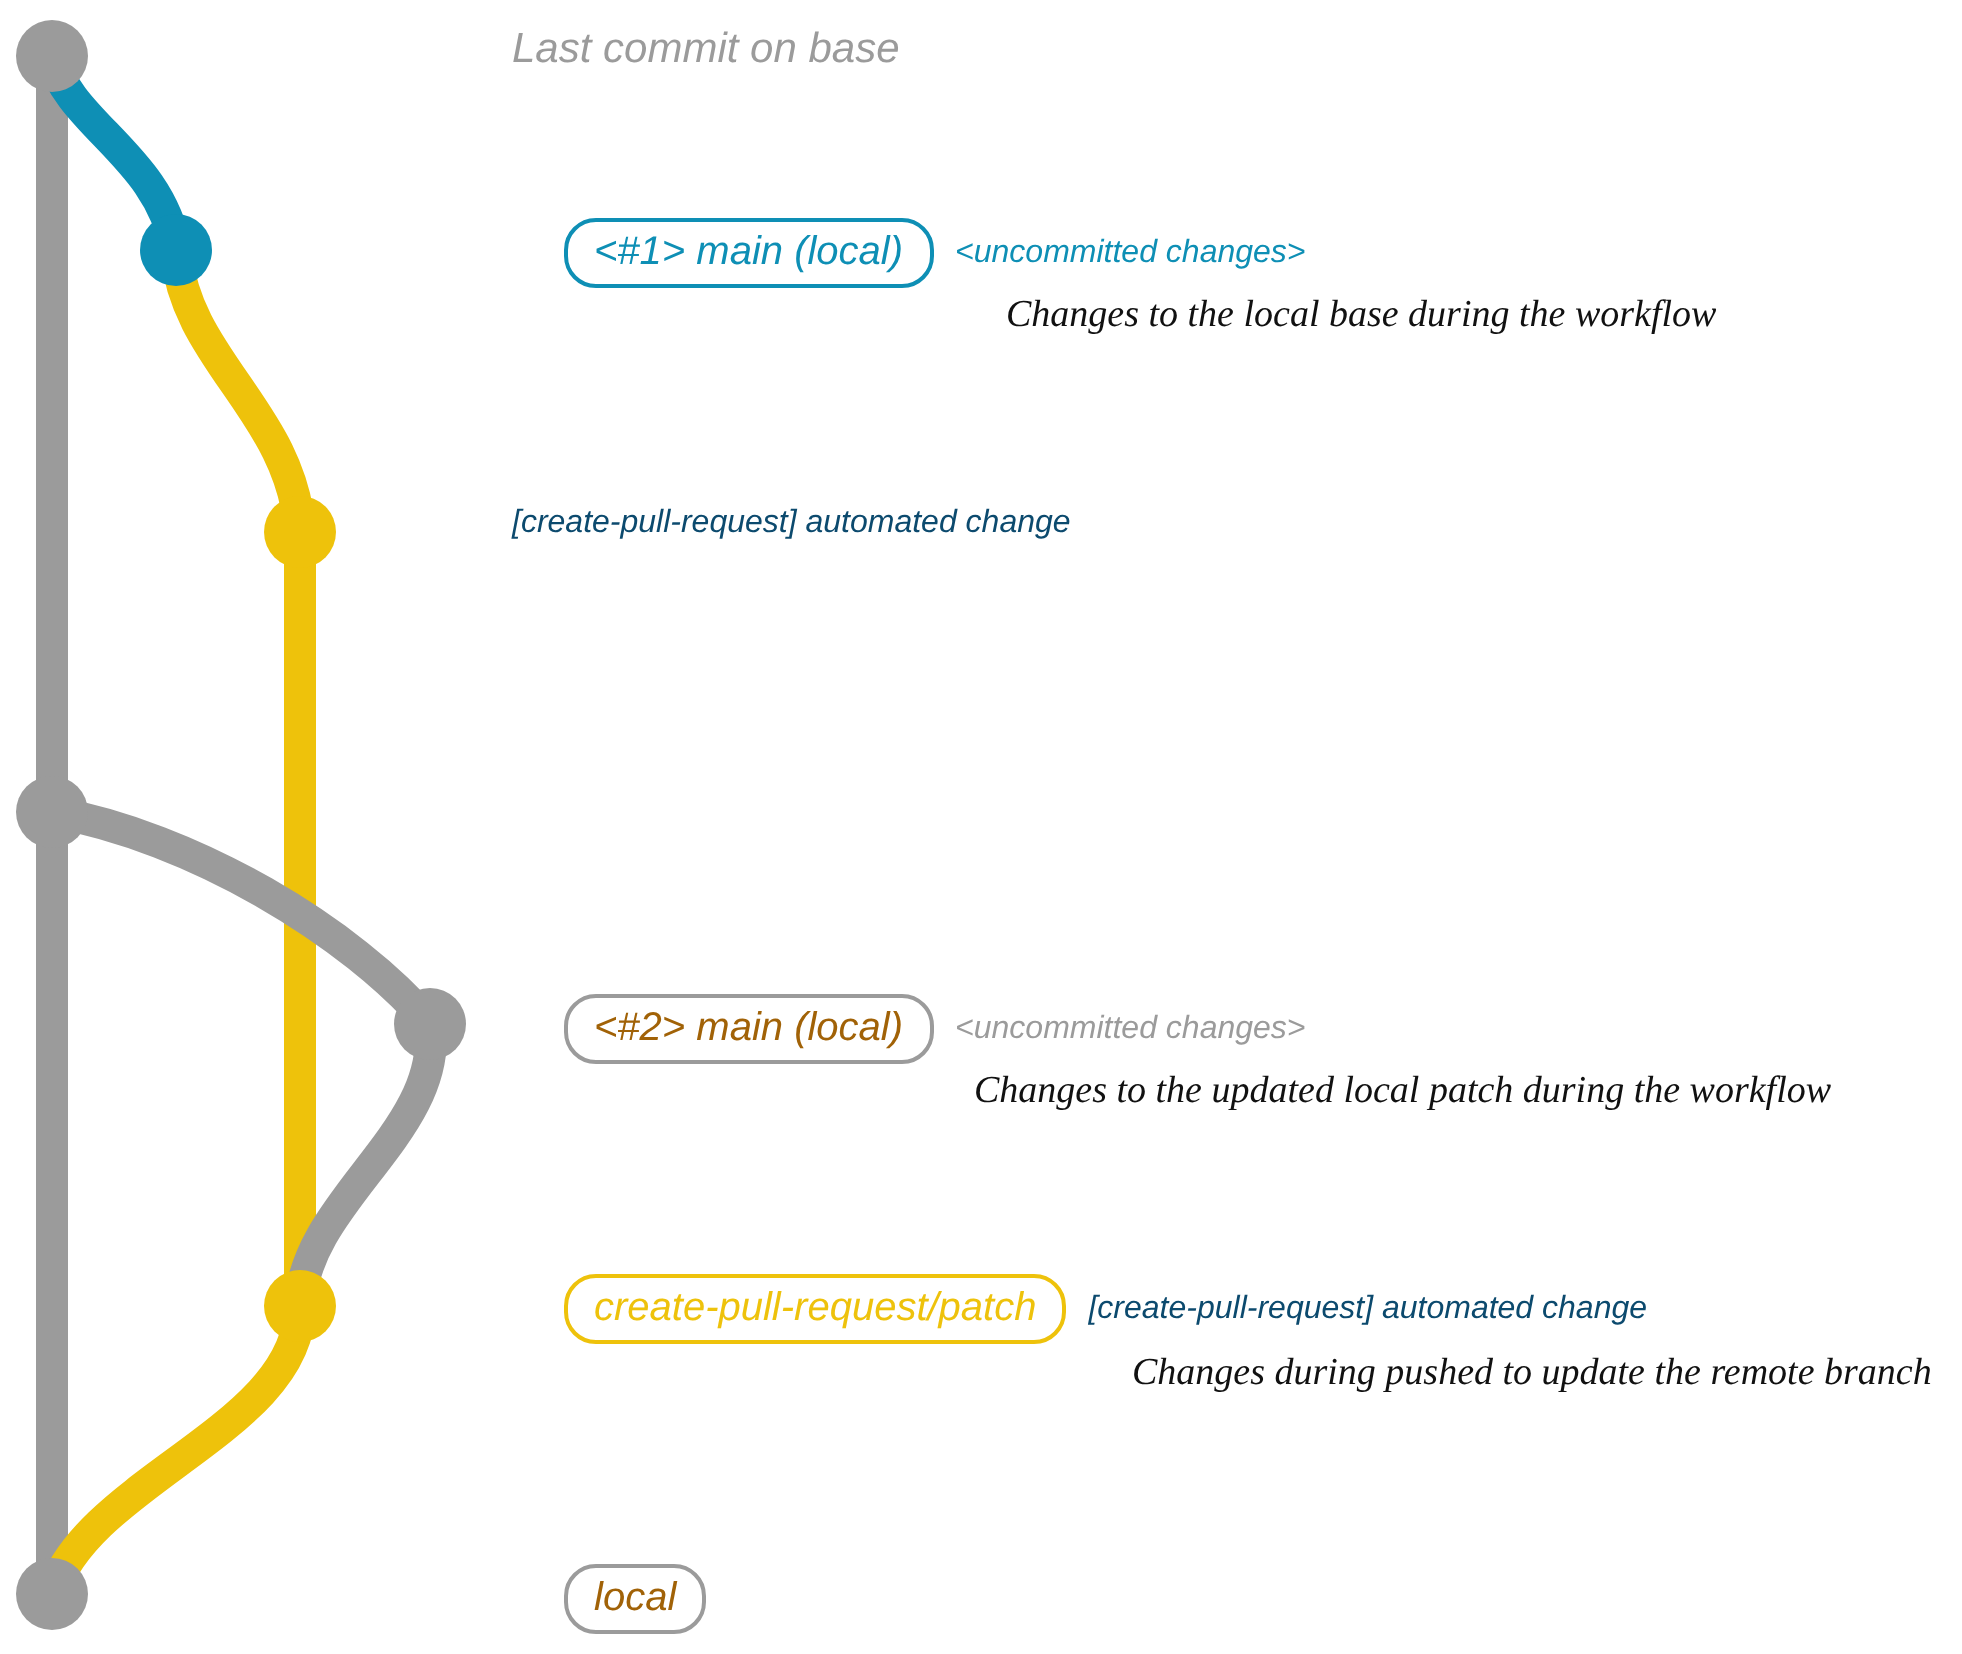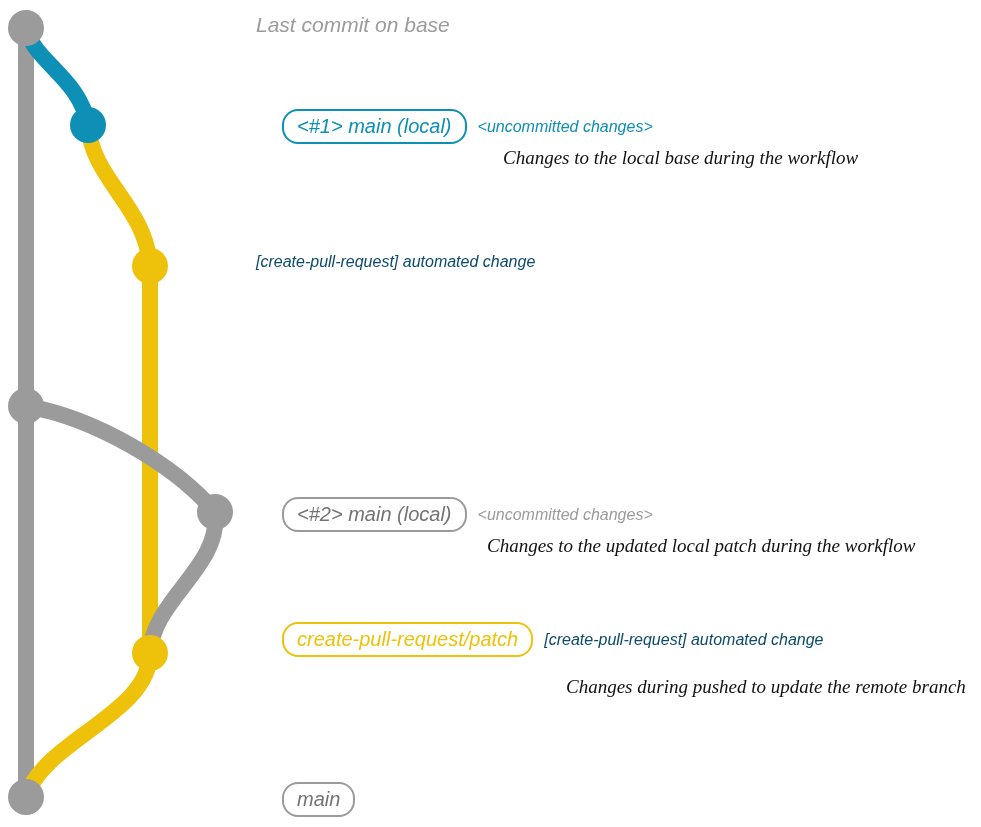--- a/index.html
+++ b/index.html
@@ -62,21 +62,21 @@
     left: 2px;
     top: 2px;
     right: 2px;
     bottom: 2px;
     border: 1px solid #ffffff;
     border-radius: 11px;
     pointer-events: none;
   }
   .pill.teal { border-color: #0e8fb5; color: #0e8fb5; }
   .pill.yellow { border-color: #eec20b; color: #eec20b; }
-  .pill.gray { border-color: #9b9b9b; color: #737373; }
+  .pill.gray { border-color: #9b9b9b; color: #a16207; }
 
   .headline {
     font-size: 16px;
     line-height: 1;
     color: #9b9b9b;
   }
   .headline.teal { color: #0e8fb5; }
   .headline.yellow { color: #0c4a6e; }
   .headline.gray { color: #9b9b9b; }
 
@@ -140,23 +140,23 @@
     <span class="headline yellow">[create-pull-request] automated change</span>
   </div>
 
 
   <div class="row" style="left:256px; top:497px;">
     <span class="pill gray">&lt;#2&gt; main (local)</span>
     <span class="headline gray">&lt;uncommitted changes&gt;</span>
   </div>
   <div class="subcaption" style="left:487px; top:536px;">Changes to the updated local patch during the workflow</div>
 
-  <div class="row" style="left:256px; top:622px;">
+  <div class="row" style="left:256px; top:637px;">
     <span class="pill yellow">create-pull-request/patch</span>
     <span class="headline yellow">[create-pull-request] automated change</span>
   </div>
   <div class="subcaption" style="left:566px; top:677px;">Changes during pushed to update the remote branch</div>
 
   <div class="row" style="left:256px; top:782px;">
-    <span class="pill gray">main</span>
+    <span class="pill gray">local</span>
   </div>
 
 </div>
 
 </body></html>

